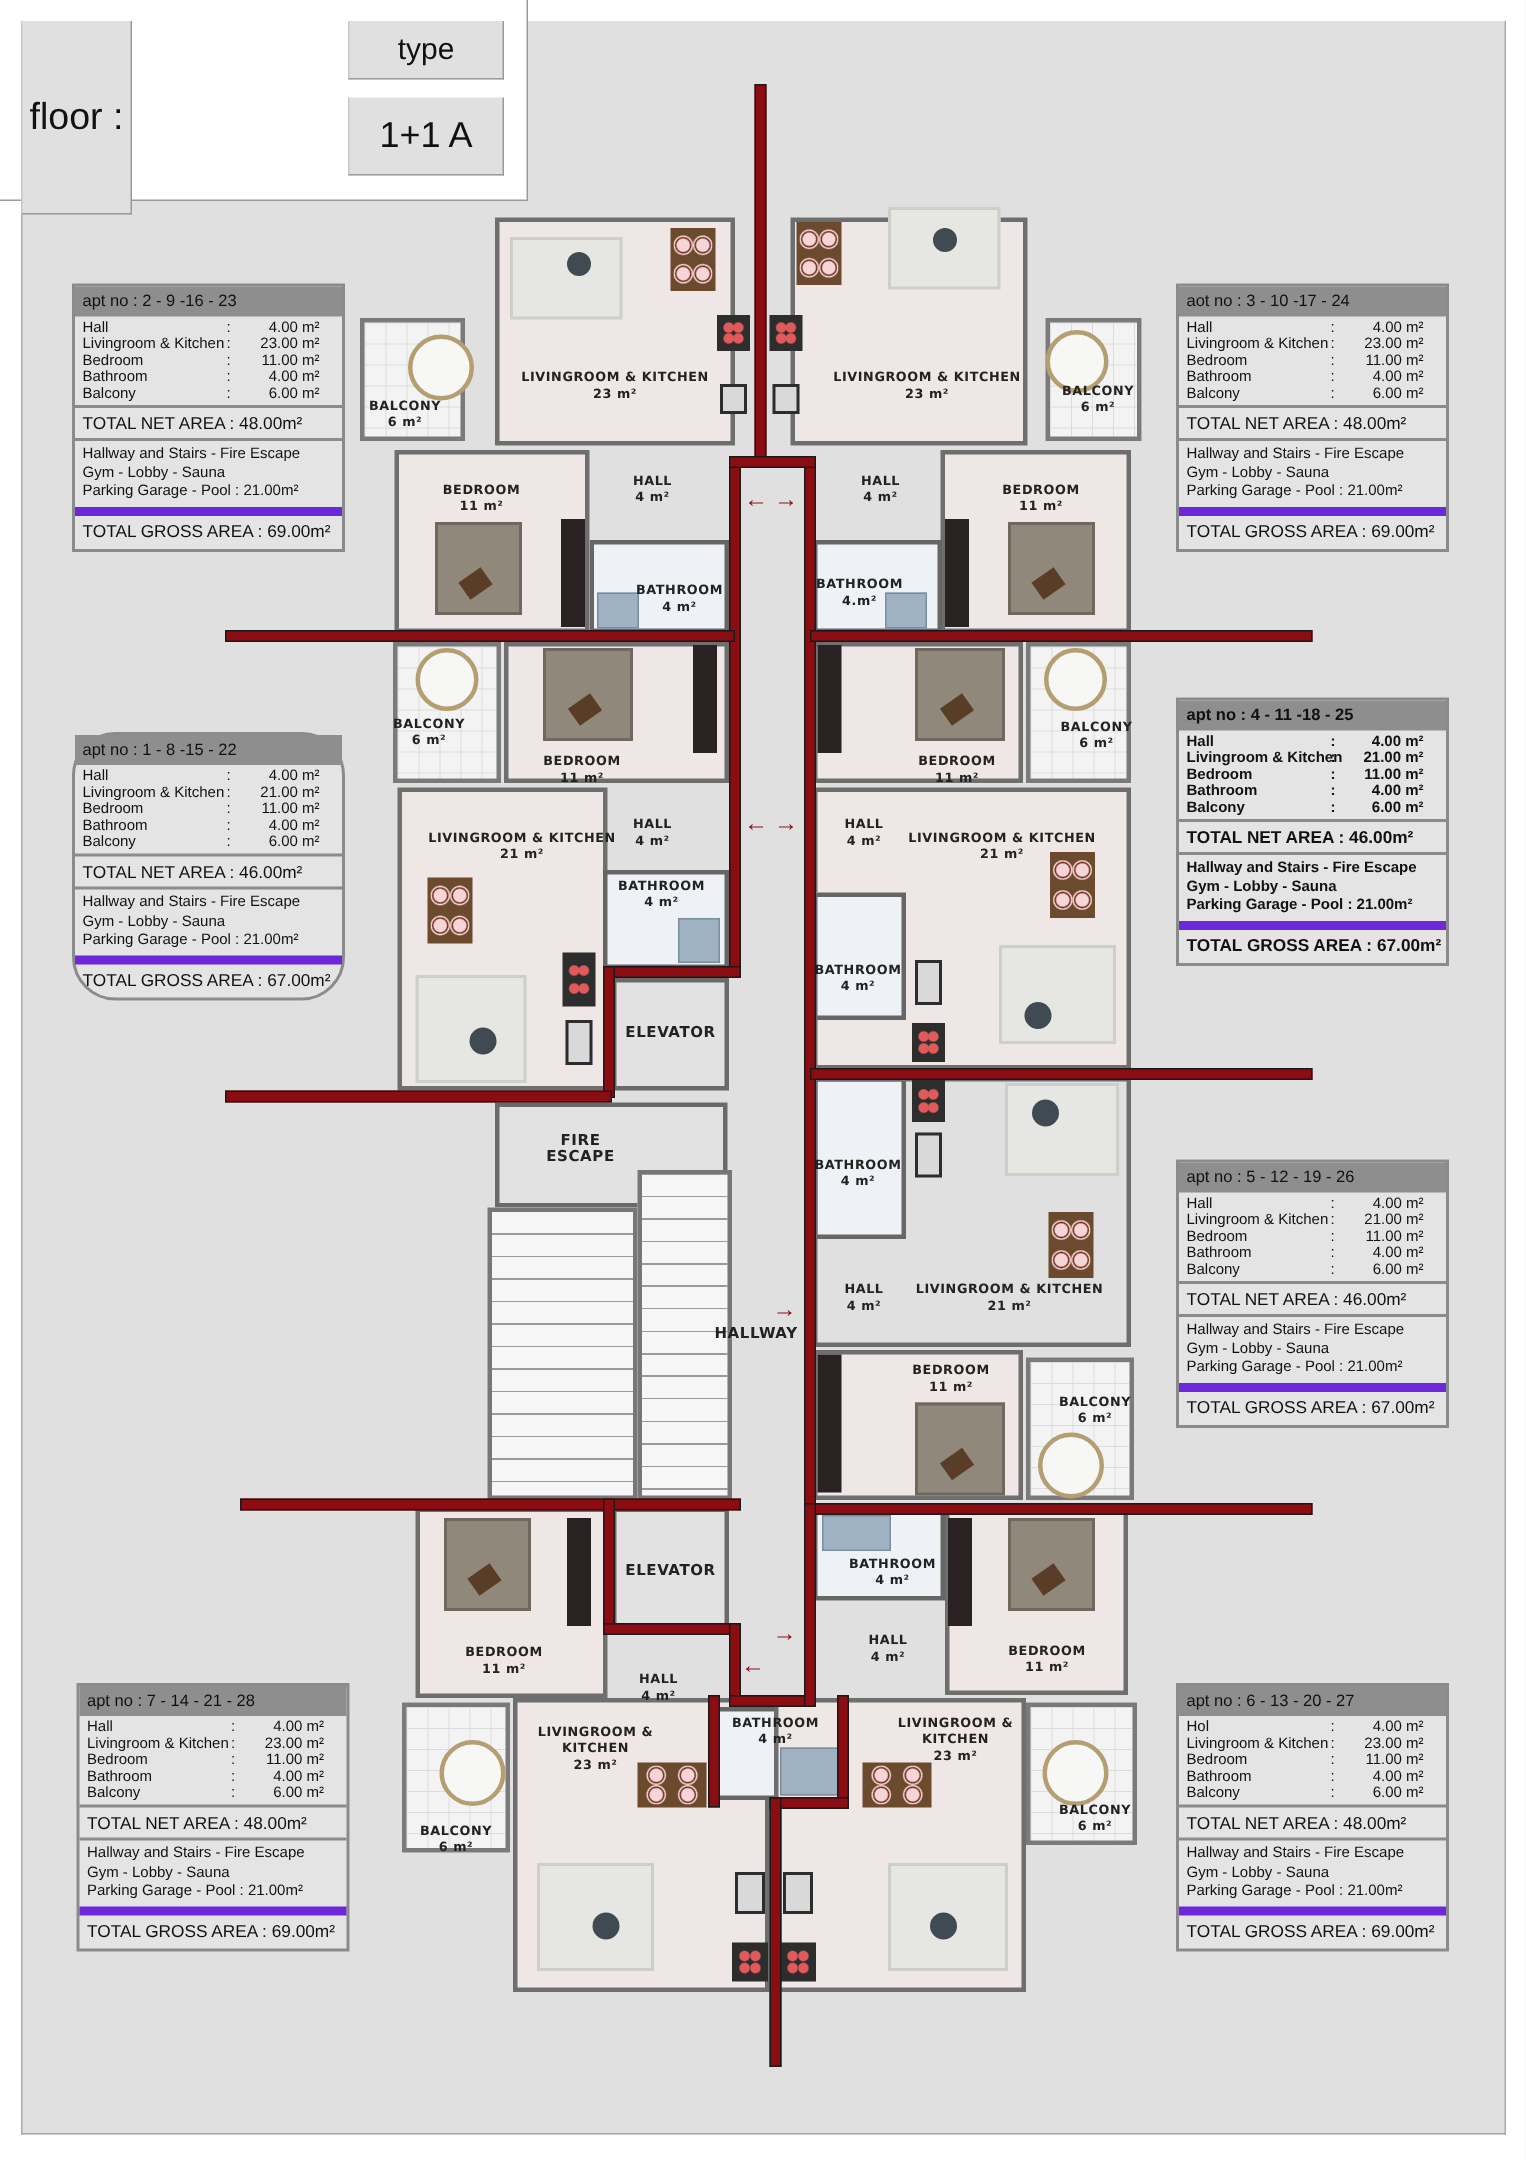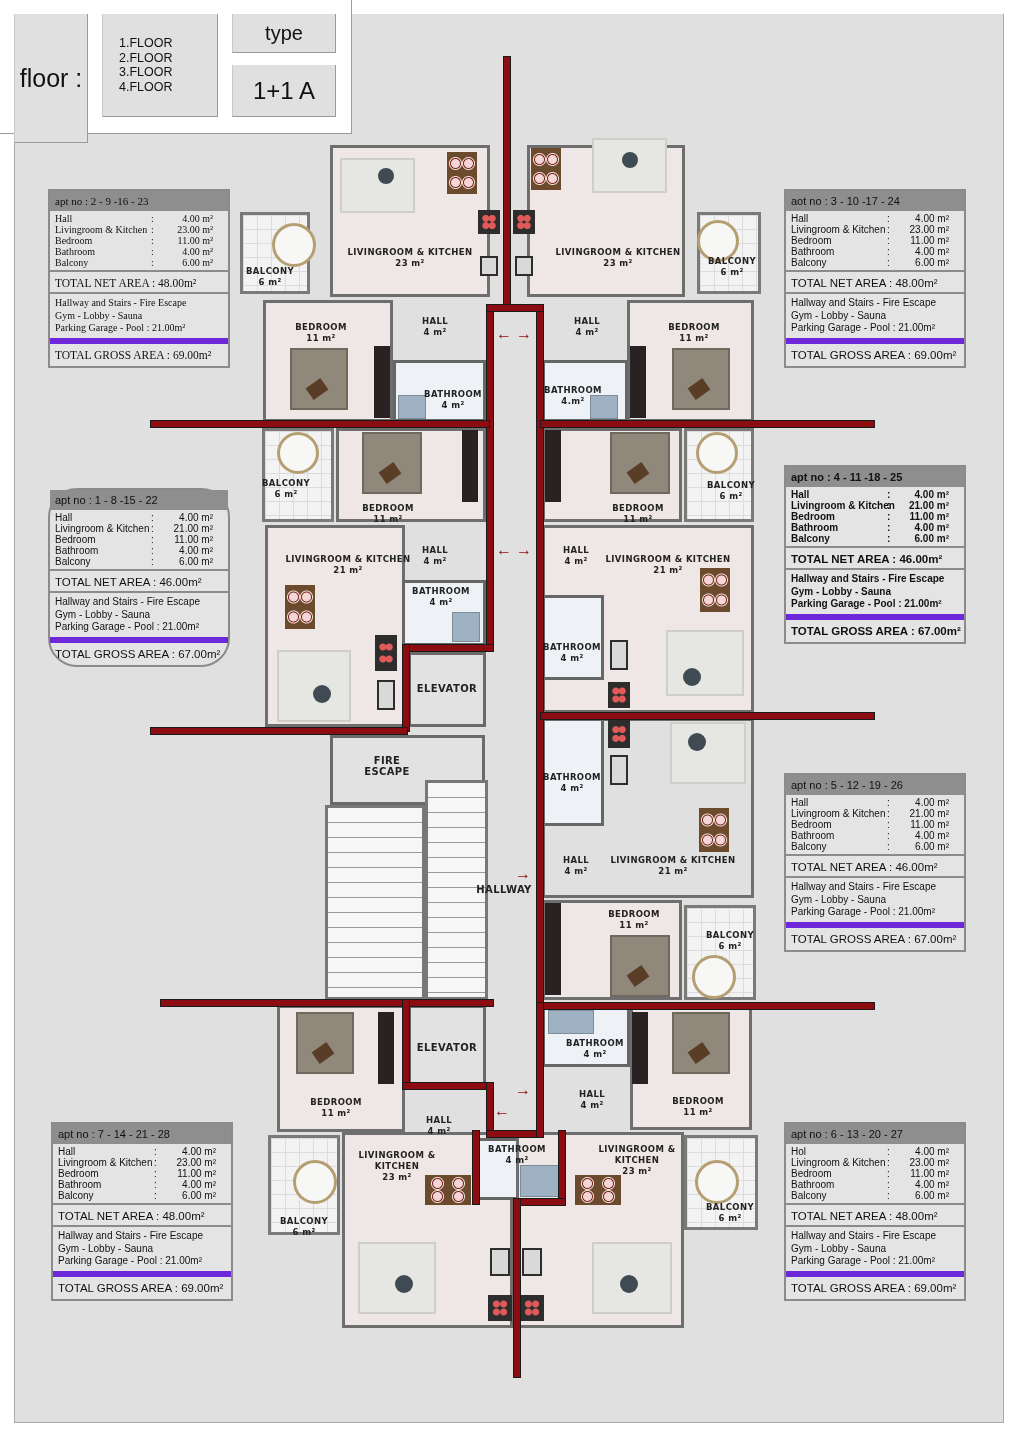--- a/index.html
+++ b/index.html
@@ -62,26 +62,20 @@
   .chair { background: #3f4a52; border-radius: 50%; }
   .shower { background: #9fb2c4; border: 1px solid #7d8c99; }
 </style>
 </head>
 <body>
 
 <div class="sheet"></div>
 
 <div class="hdr-white">
   <div class="hbox floor">floor :</div>
-  <div class="hbox floors">
-    <div>1.FLOOR</div>
-    <div>2.FLOOR</div>
-    <div>3.FLOOR</div>
-    <div>4.FLOOR</div>
-  </div>
   <div class="hbox type">type</div>
   <div class="hbox typev">1+1 A</div>
 </div>
 
 <div class="plan">
 
   <div class="room" style="left:330px;top:145px;width:160px;height:152px;"></div>
   <div class="room" style="left:527px;top:145px;width:158px;height:152px;"></div>
   <div class="room balc" style="left:240px;top:212px;width:70px;height:82px;"></div>
   <div class="room balc" style="left:697px;top:212px;width:64px;height:82px;"></div>
@@ -294,21 +288,21 @@
 4 m²</div>
   <div class="lbl" style="left:662px;top:1096px;width:72px;">BEDROOM
 11 m²</div>
   <div class="lbl" style="left:585px;top:1144px;width:104px;">LIVINGROOM &amp;
 KITCHEN
 23 m²</div>
   <div class="lbl" style="left:702px;top:1202px;width:56px;">BALCONY
 6 m²</div>
 </div>
 
-<div class="info" style="left:48px;top:189px;font-family:Liberation Serif, serif;">
+<div class="info" style="left:48px;top:189px;">
   <div class="ttl">apt no : 2 - 9 -16 - 23</div>
   <div class="rows">
     <div class="row">
         <span class="k">Hall</span>
         <span class="c">:</span>
         <span class="v">4.00 m²</span>
       </div>
     <div class="row">
         <span class="k">Livingroom &amp; Kitchen</span>
         <span class="c">:</span>

